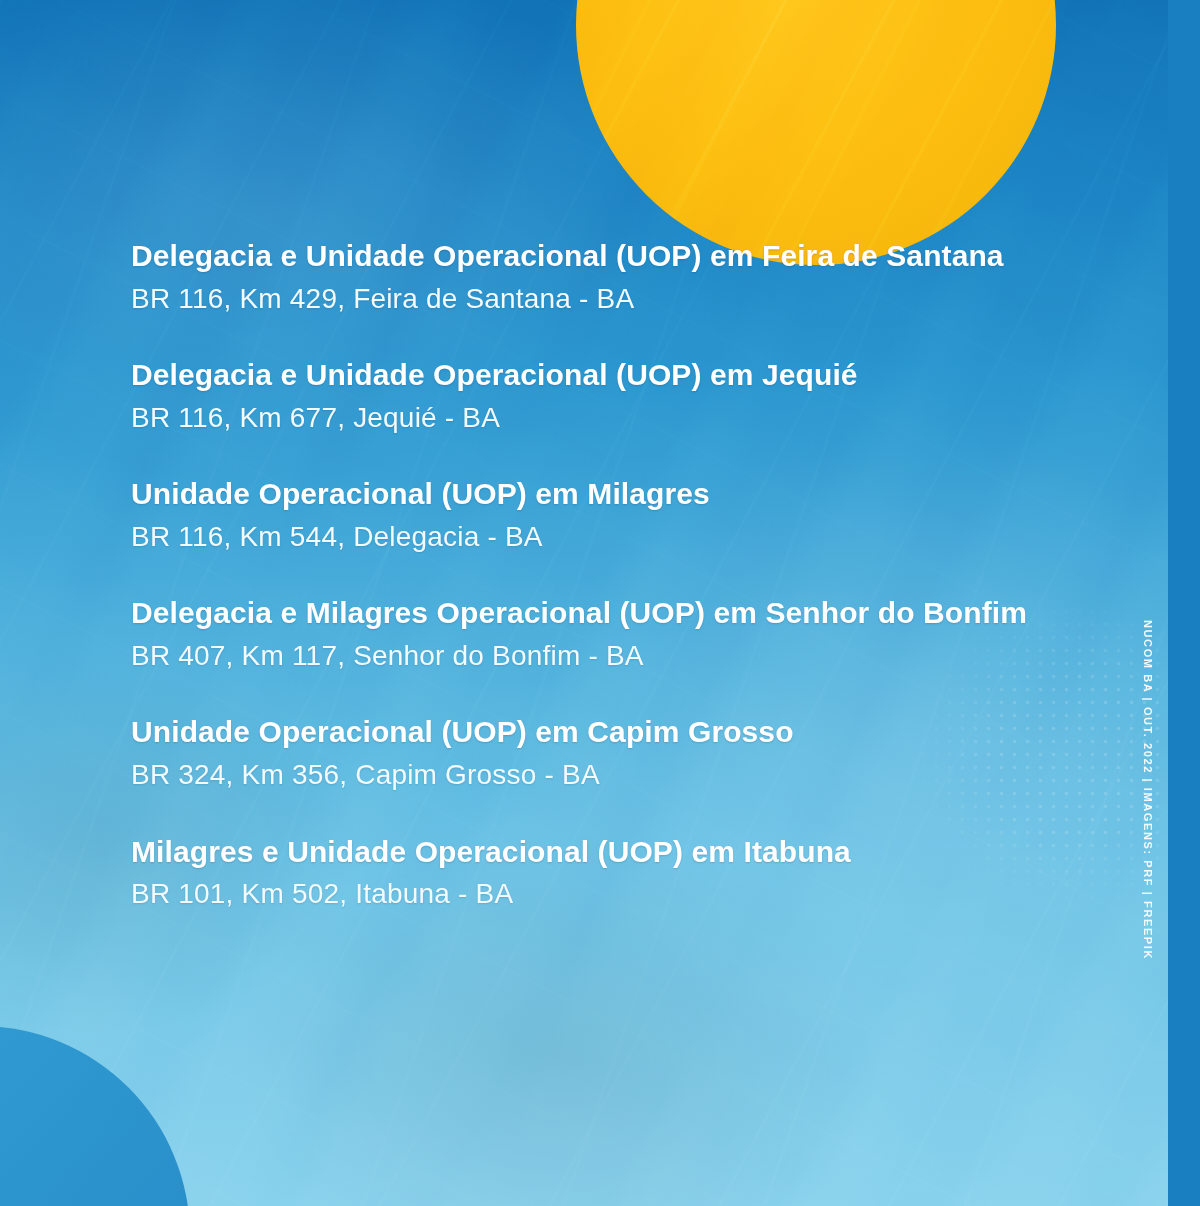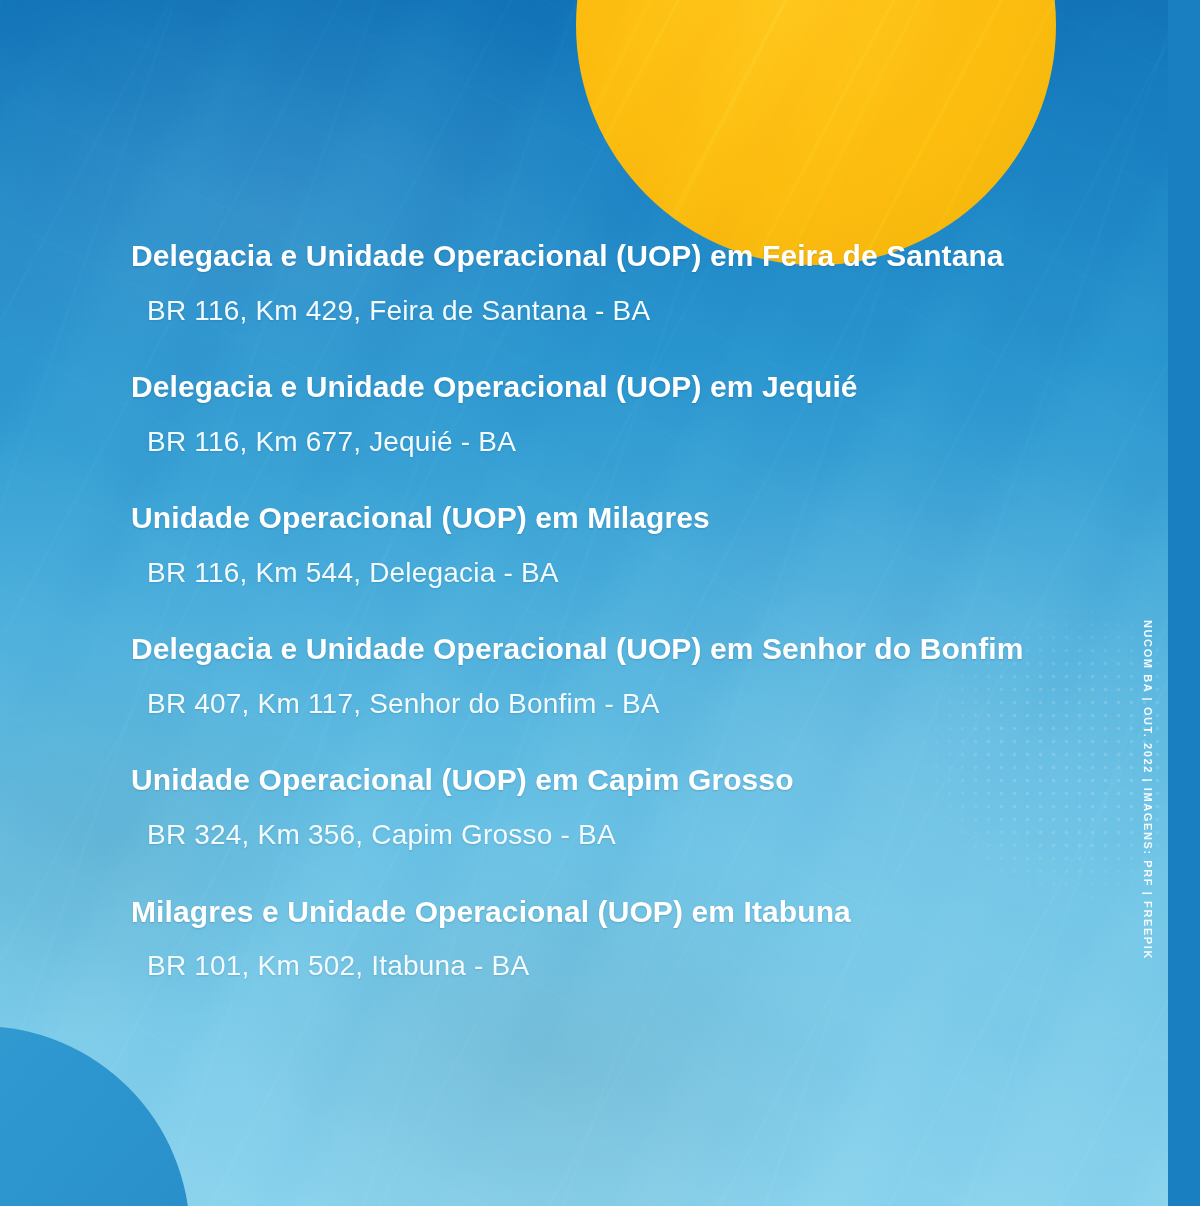--- a/index.html
+++ b/index.html
@@ -125,21 +125,21 @@
     margin: 0 0 4px 0;
     max-width: 905px;
   }
   .entry-address {
     color: #f2fbff;
     font-size: 28px;
     line-height: 1.34;
     font-weight: normal;
     letter-spacing: 0.2px;
     text-shadow: 0 1px 2px rgba(0,40,80,0.14);
-    margin: 16px;
+    margin: 0;
   }
 
   
   .credit {
     position: absolute;
     right: 14px;
     top: 620px;
     transform-origin: 100% 0;
     writing-mode: vertical-rl;
     text-orientation: mixed;
@@ -173,21 +173,21 @@
       <p class="entry-title">Delegacia e Unidade Operacional (UOP) em Jequié</p>
       <p class="entry-address">BR 116, Km 677, Jequié - BA</p>
     </div>
 
     <div class="entry">
       <p class="entry-title">Unidade Operacional (UOP) em Milagres</p>
       <p class="entry-address">BR 116, Km 544, Delegacia - BA</p>
     </div>
 
     <div class="entry">
-      <p class="entry-title">Delegacia e Unidade Operacional (UOP) em Senhor do Bonfim</p>
+      <p class="entry-title">Delegacia e Milagres Operacional (UOP) em Senhor do Bonfim</p>
       <p class="entry-address">BR 407, Km 117, Senhor do Bonfim - BA</p>
     </div>
 
     <div class="entry">
       <p class="entry-title">Unidade Operacional (UOP) em Capim Grosso</p>
       <p class="entry-address">BR 324, Km 356, Capim Grosso - BA</p>
     </div>
 
     <div class="entry">
       <p class="entry-title">Milagres e Unidade Operacional (UOP) em Itabuna</p>

